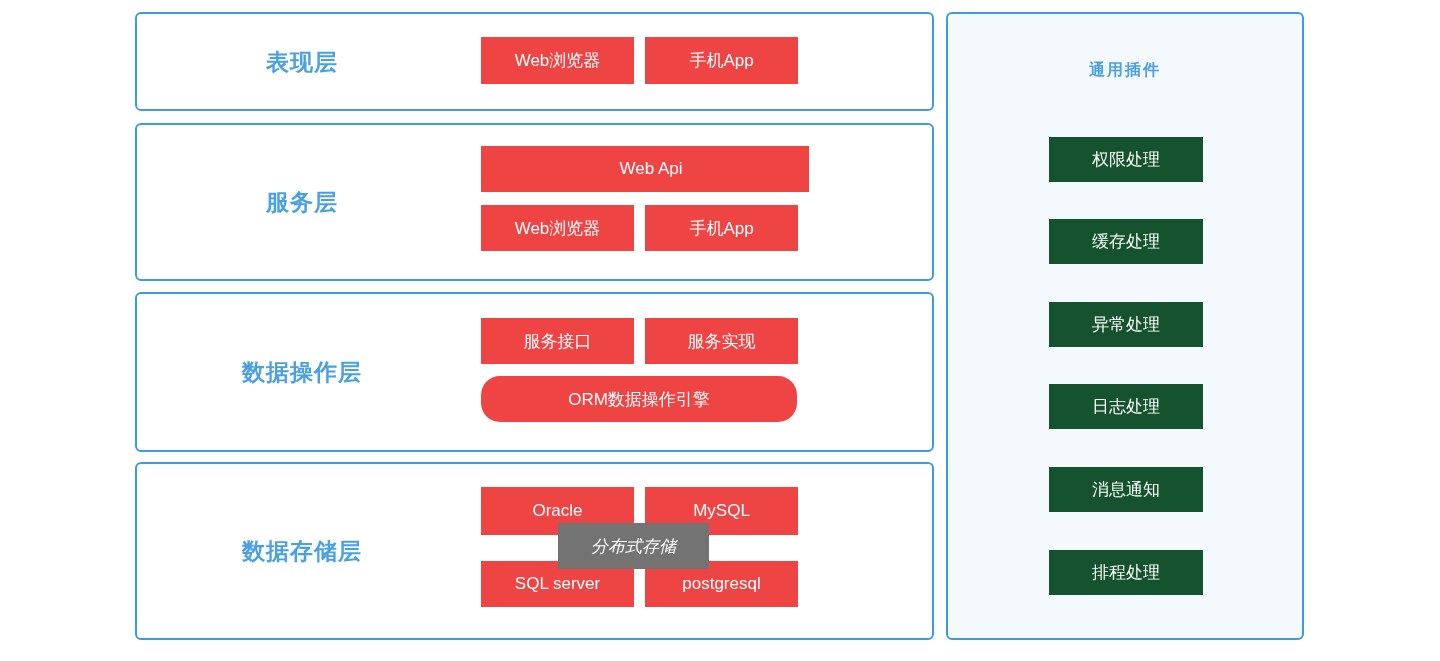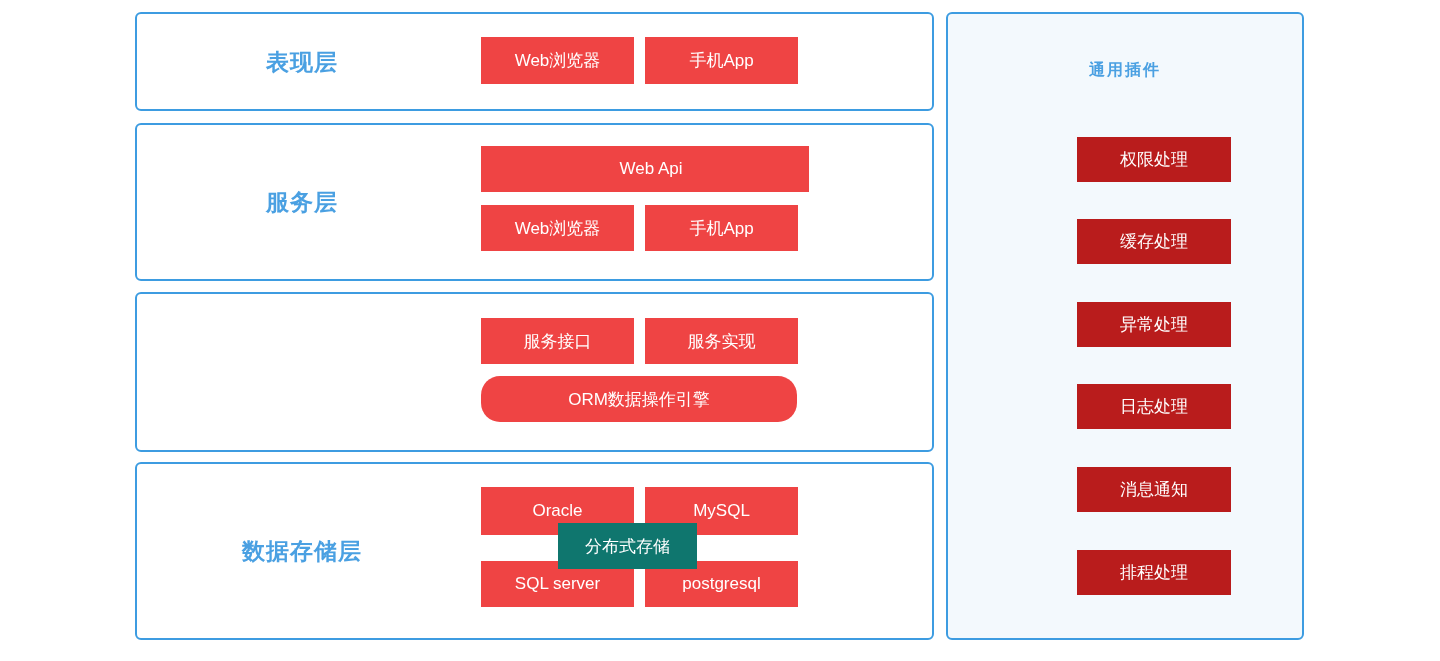--- a/index.html
+++ b/index.html
@@ -69,24 +69,25 @@
   #layer-data-ops .n2 { left: 508px; top: 24px; height: 46px; }
   #layer-data-ops .n3 { left: 344px; top: 82px; border-radius: 19px; }
   
   #layer-storage .n1 { left: 344px; top: 23px; height: 48px; }
   #layer-storage .n2 { left: 508px; top: 23px; height: 48px; }
   #layer-storage .n3 { left: 344px; top: 97px; height: 46px; }
   #layer-storage .n4 { left: 508px; top: 97px; height: 46px; }
   #layer-storage .overlay {
     left: 421px;
     top: 59px;
-    width: 139px;
+    width: 151px;
     height: 46px;
-    background: #0f766e;
+    background: #737373;
     z-index: 2;
+    font-style: italic;
   }
 
   
   #plugins-panel {
     position: absolute;
     left: 946px;
     top: 12px;
     width: 358px;
     height: 628px;
     background: #f3f9fd;
@@ -103,27 +104,26 @@
     color: #4aa0e2;
     font-weight: bold;
     font-size: 16px;
     letter-spacing: 2px;
   }
   .plugin-node {
     position: absolute;
     left: 101px;
     width: 154px;
     height: 45px;
-    background: #b91c1c;
+    background: #14532d;
     color: #ffffff;
     display: flex;
     align-items: center;
     justify-content: center;
     font-size: 17px;
-    margin-left: 28px;
   }
   .plugin-node:nth-of-type(2) { top: 123px; }
   .plugin-node:nth-of-type(3) { top: 205px; }
   .plugin-node:nth-of-type(4) { top: 288px; }
   .plugin-node:nth-of-type(5) { top: 370px; }
   .plugin-node:nth-of-type(6) { top: 453px; }
   .plugin-node:nth-of-type(7) { top: 536px; }
 </style>
 </head>
 <body>
@@ -137,20 +137,21 @@
   </div>
 
   <div class="layer" id="layer-service">
     <div class="layer-title">服务层</div>
     <div class="node wide n1">Web Api</div>
     <div class="node n2">Web浏览器</div>
     <div class="node n3">手机App</div>
   </div>
 
   <div class="layer" id="layer-data-ops">
+    <div class="layer-title">数据操作层</div>
     <div class="node n1">服务接口</div>
     <div class="node n2">服务实现</div>
     <div class="node wide n3">ORM数据操作引擎</div>
   </div>
 
   <div class="layer" id="layer-storage">
     <div class="layer-title">数据存储层</div>
     <div class="node n1">Oracle</div>
     <div class="node n2">MySQL</div>
     <div class="node n4">postgresql</div>

